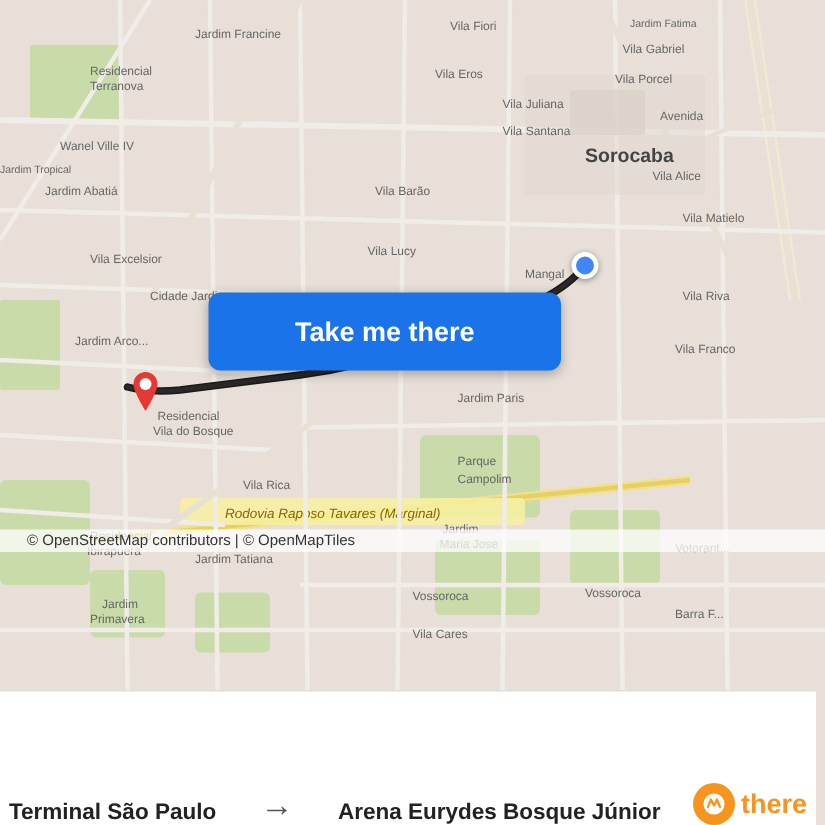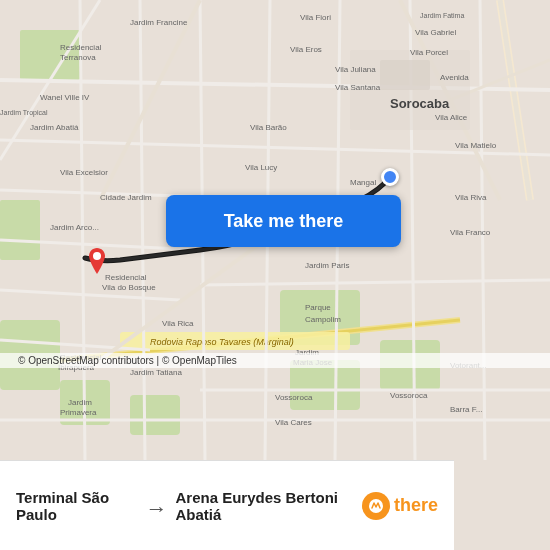--- a/index.html
+++ b/index.html
@@ -23,21 +23,21 @@
     #map-svg {
       position: absolute;
       top: 0; left: 0;
       width: 100%; height: 100%;
     }
 
     
     #take-me-there-btn {
       position: absolute;
       top: 195px;
-      left: 166px;
+      left: 139px;
       width: 235px;
       height: 52px;
       background: #1a73e8;
       color: white;
       border: none;
       border-radius: 8px;
       font-size: 18px;
       font-weight: bold;
       cursor: pointer;
       display: flex;
@@ -74,27 +74,27 @@
     
     #route-overlay {
       position: absolute;
       top: 0; left: 0;
       width: 100%; height: 100%;
       pointer-events: none;
     }
 
     
     #bottom-bar {
-      width: 454px;
+      width: 544px;
       height: 90px;
       background: white;
       display: flex;
-      align-items: center;
+      align-items: flex-end;
       justify-content: space-between;
-      padding: 0 16px;
+      padding: 0 6px;
       border-top: 1px solid #ddd;
     }
 
     .bottom-section {
       display: flex;
       flex-direction: column;
       align-items: flex-start;
     }
 
     .bottom-name {
@@ -269,21 +269,21 @@
 </div>
 
 <div id="bottom-bar">
   <div class="bottom-section">
     <span class="bottom-name">Terminal São Paulo</span>
   </div>
 
   <span class="arrow-icon">→</span>
 
   <div class="bottom-section">
-    <span class="bottom-name">Arena Eurydes Bertoni Abatiá</span>
+    <span class="bottom-name">Arena Eurydes Bosque Júnior</span>
   </div>
 
   <div class="moovit-logo">
     <div class="moovit-circle">
       <svg width="16" height="16" viewBox="0 0 16 16" xmlns="http://www.w3.org/2000/svg">
         <circle cx="8" cy="8" r="7" fill="white"></circle>
         <path d="M4 10 L6 5 L8 9 L10 5 L12 10" stroke="#F7941D" stroke-width="1.5" fill="none" stroke-linecap="round" stroke-linejoin="round"></path>
       </svg>
     </div>
     <span class="moovit-text">there</span>

